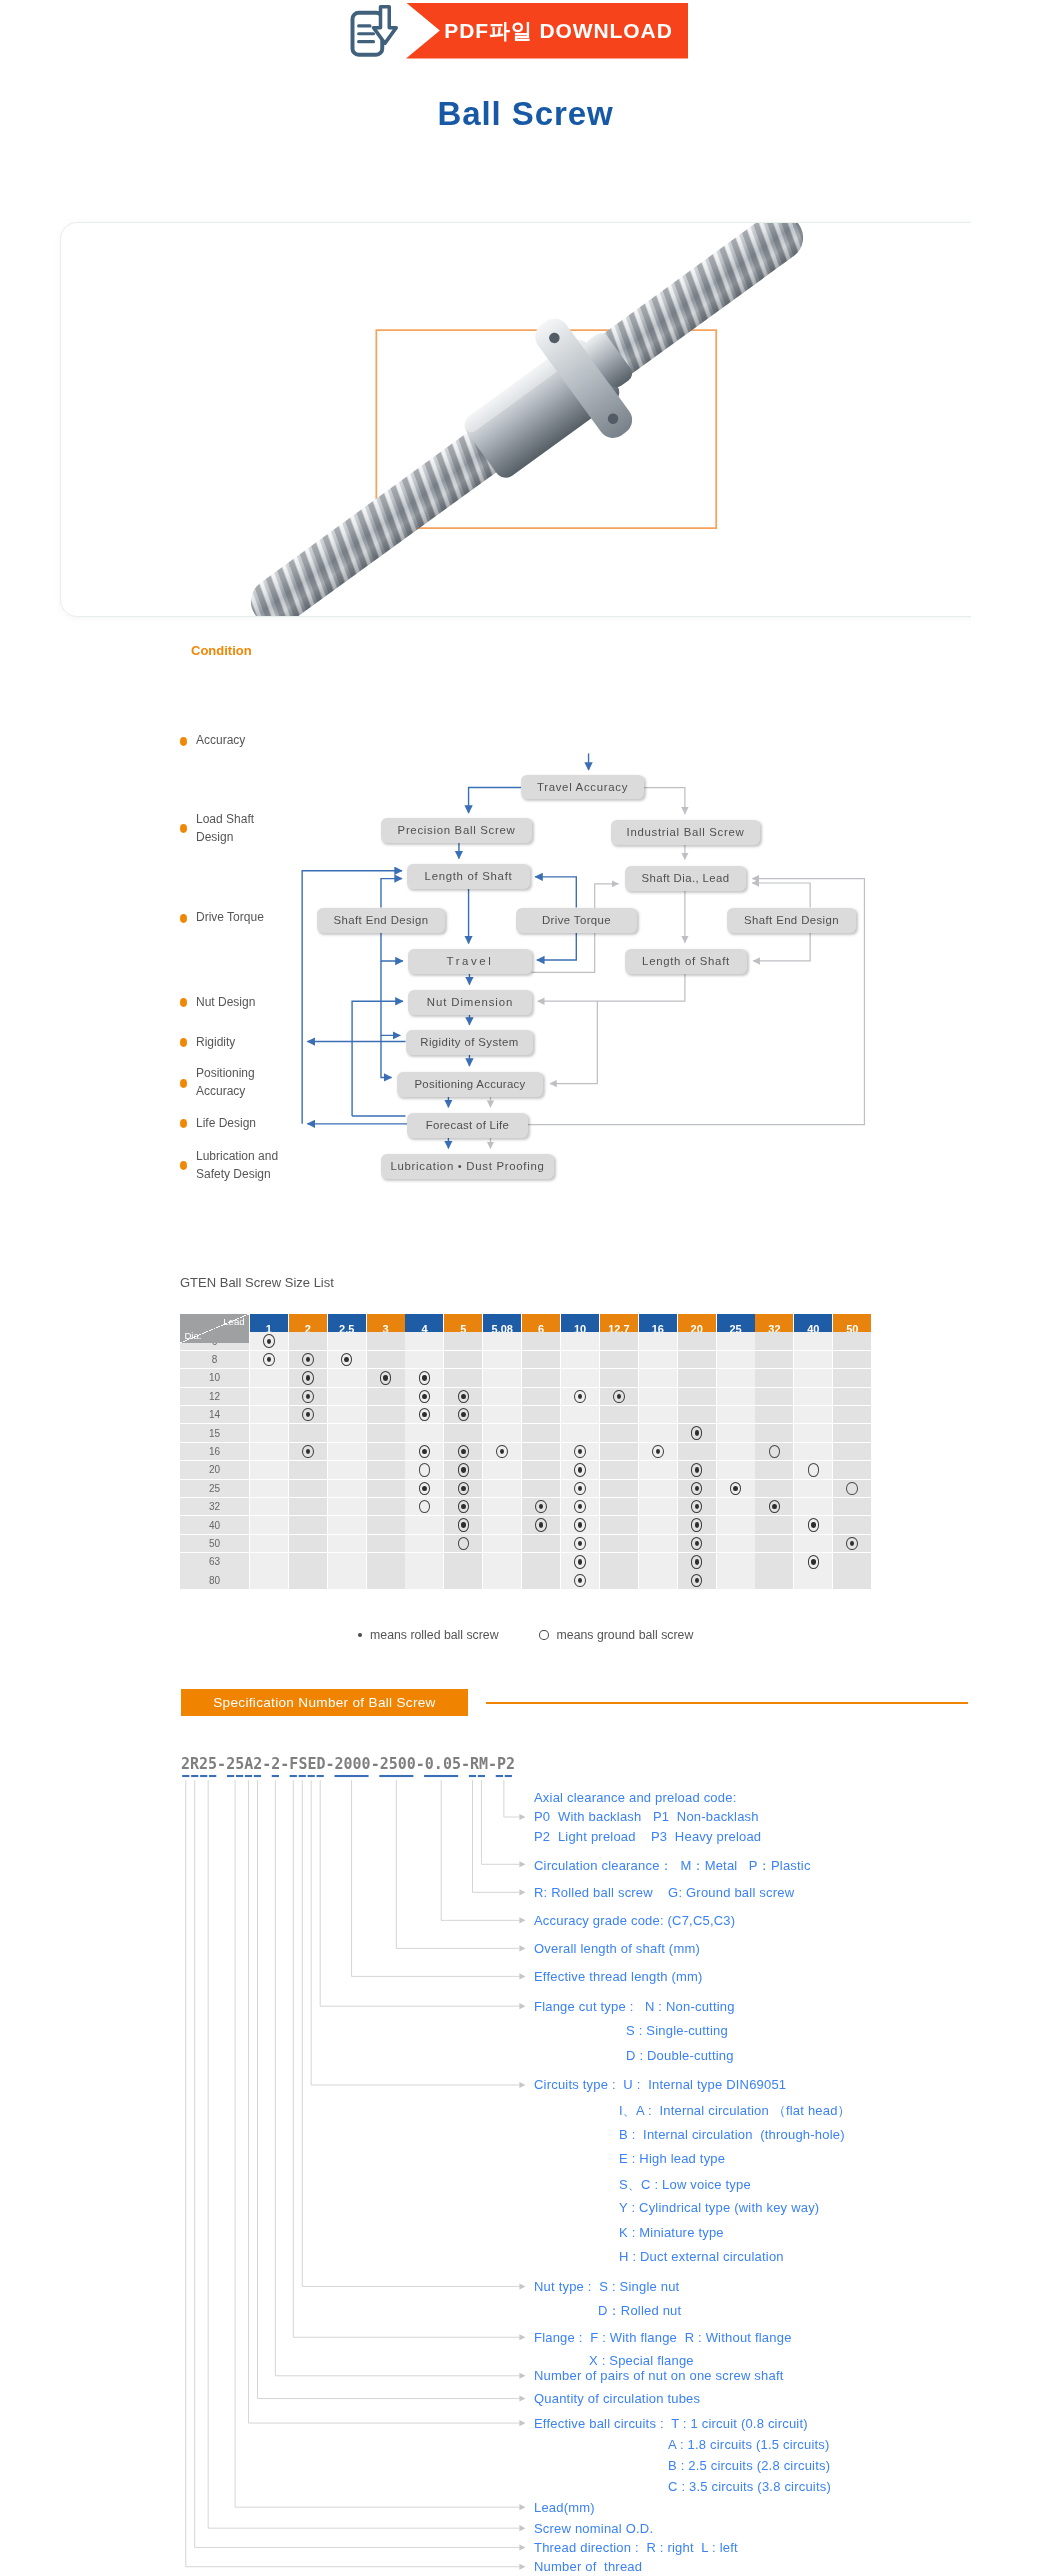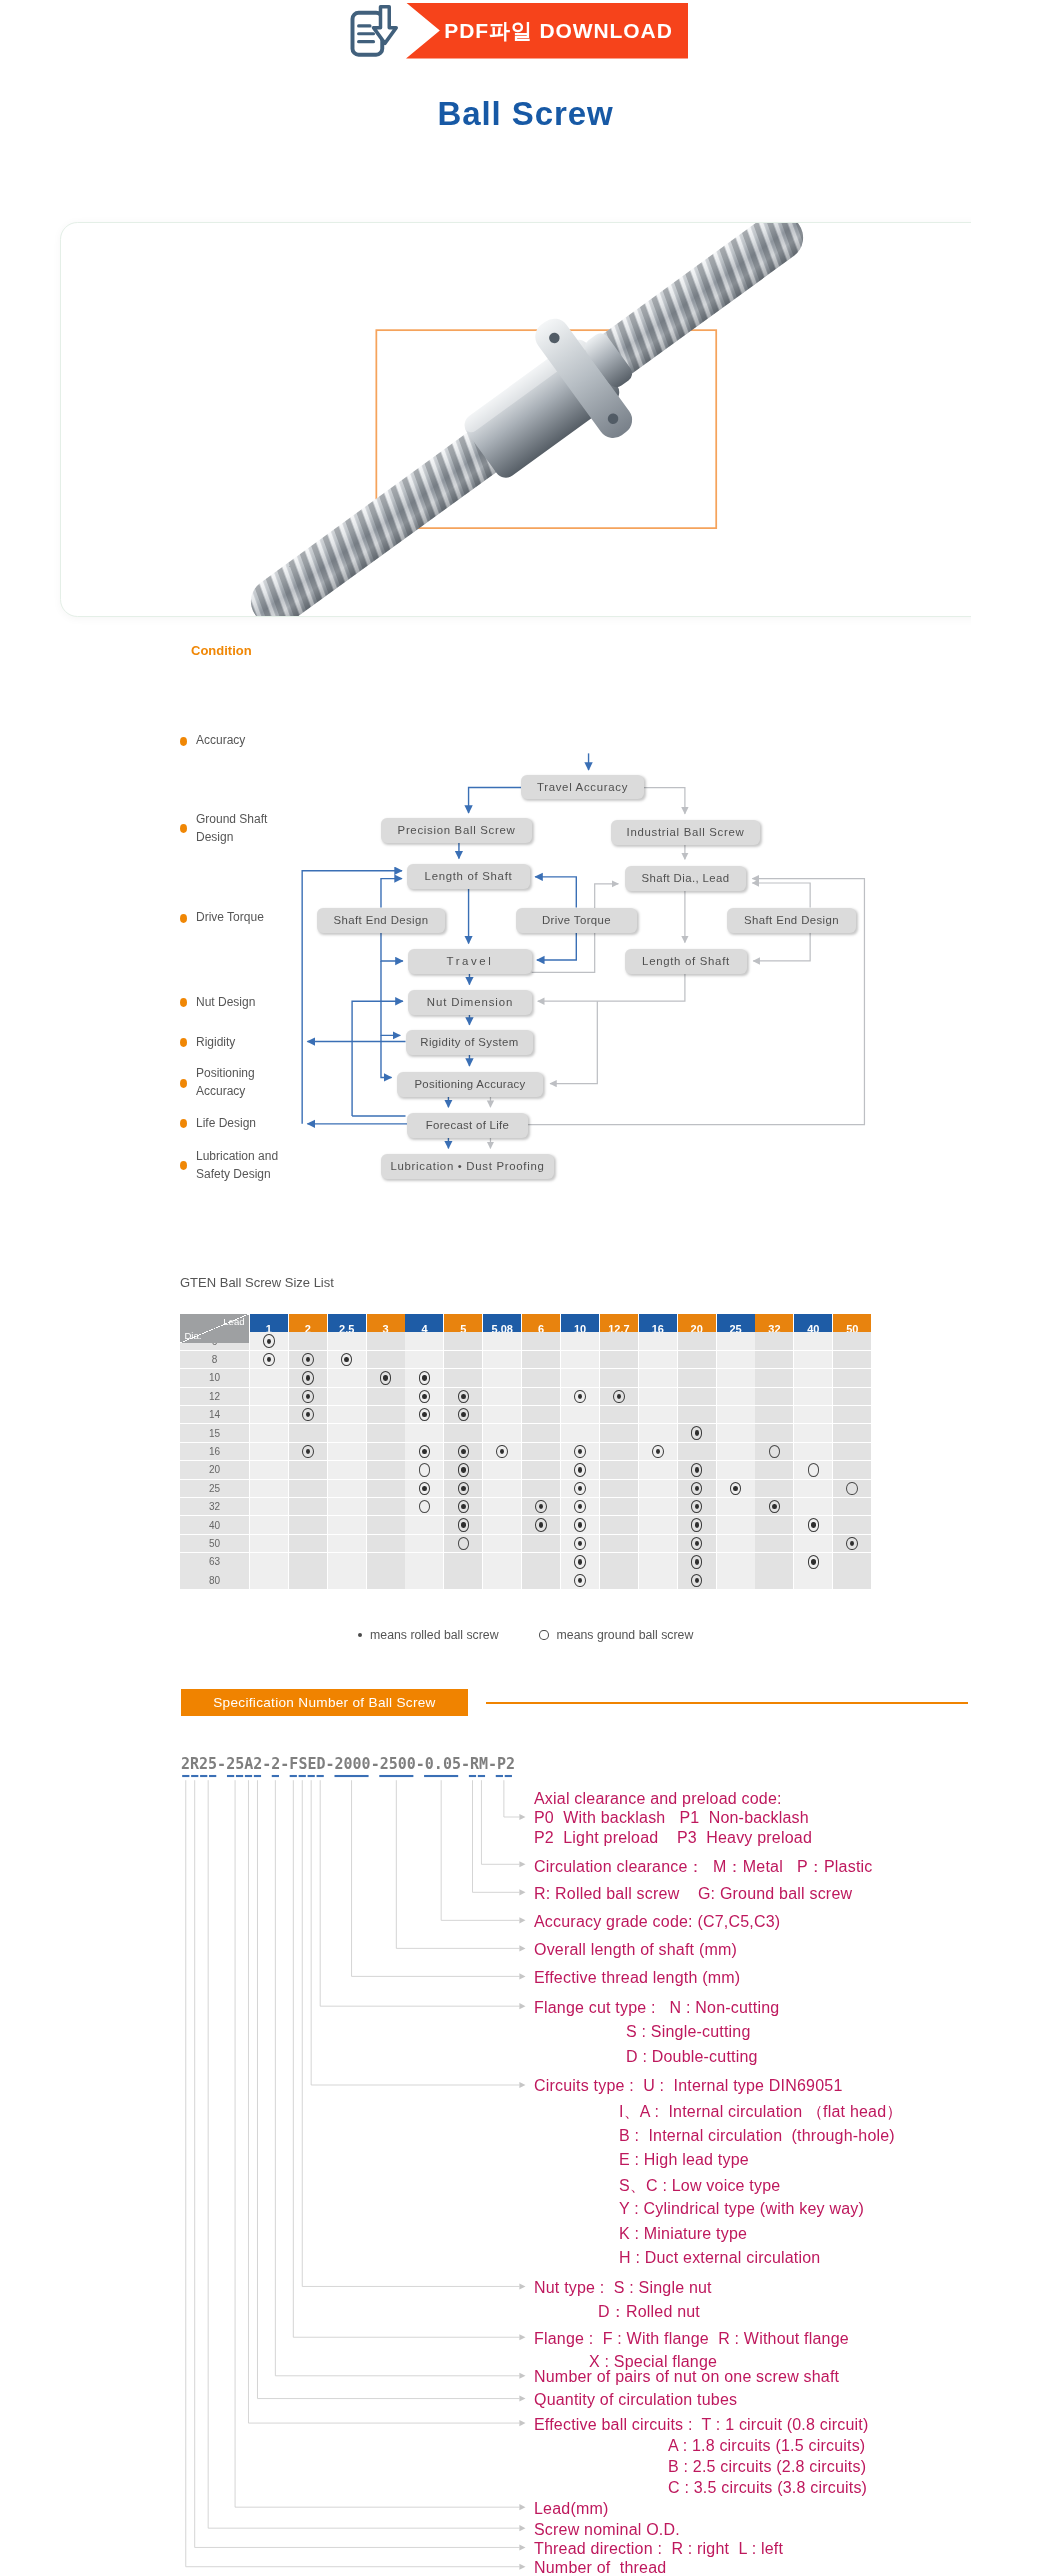--- a/index.html
+++ b/index.html
@@ -51,21 +51,21 @@
   .legend-item{display:flex;align-items:center;gap:8px;}
   .legend-dot{width:4.4px;height:4.4px;border-radius:50%;background:#4a4a4a;}
   .legend-circle{width:8px;height:8.8px;border:1.1px solid #4a4a4a;border-radius:50%;}
 
   
   #spec-bar{position:absolute;left:181px;top:1689px;width:287px;height:27px;background:#F08300;
       color:#fff;font-size:13.6px;display:flex;align-items:center;justify-content:center;letter-spacing:0.3px;}
   #spec-line{position:absolute;left:486px;top:1702px;width:482px;height:1.8px;background:#F08300;}
   #spec-number{position:absolute;left:181px;top:1755px;font-family:"DejaVu Sans Mono",monospace;
       font-size:15px;font-weight:bold;color:#7F7F7F;letter-spacing:0;white-space:pre;}
-  .spec-ann-line{position:absolute;color:#be185d;font-size:16px;white-space:pre;letter-spacing:0.2px;}
+  .spec-ann-line{position:absolute;color:#3b82f6;font-size:13px;white-space:pre;letter-spacing:0.2px;}
 </style>
 </head>
 <body>
 
 <div id="canvas">
 
   <svg class="abs" style="left:349px;top:4.4px" width="49" height="56" viewBox="0 0 56 64">
     <rect x="4" y="10" width="34" height="48" rx="7" fill="none" stroke="#41607C" stroke-width="4.5"></rect>
     <line x1="11" y1="25" x2="24" y2="25" stroke="#41607C" stroke-width="3.6" stroke-linecap="round"></line>
     <line x1="11" y1="34" x2="28" y2="34" stroke="#41607C" stroke-width="3.6" stroke-linecap="round"></line>
@@ -647,21 +647,21 @@
       <div class="spec-ann-line" style="left: 534px; top: 2540px;">Thread direction :  R : right  L : left</div>
       <div class="spec-ann-line" style="left: 534px; top: 2559px;">Number of  thread</div>
     </div>
 
 <div class="fc-dot" style="left: 180px; top: 737px;"></div>
     <div class="fc-side-label" style="left: 196px; top: 732px;">
       <div>Accuracy</div>
     </div>
     <div class="fc-dot" style="left: 180px; top: 824px;"></div>
     <div class="fc-side-label" style="left: 196px; top: 811px;">
-      <div>Ground Shaft</div>
+      <div>Load Shaft</div>
       <div>Design</div>
     </div>
     <div class="fc-dot" style="left: 180px; top: 914px;"></div>
     <div class="fc-side-label" style="left: 196px; top: 909px;">
       <div>Drive Torque</div>
     </div>
     <div class="fc-dot" style="left: 180px; top: 998px;"></div>
     <div class="fc-side-label" style="left: 196px; top: 994px;">
       <div>Nut Design</div>
     </div>

